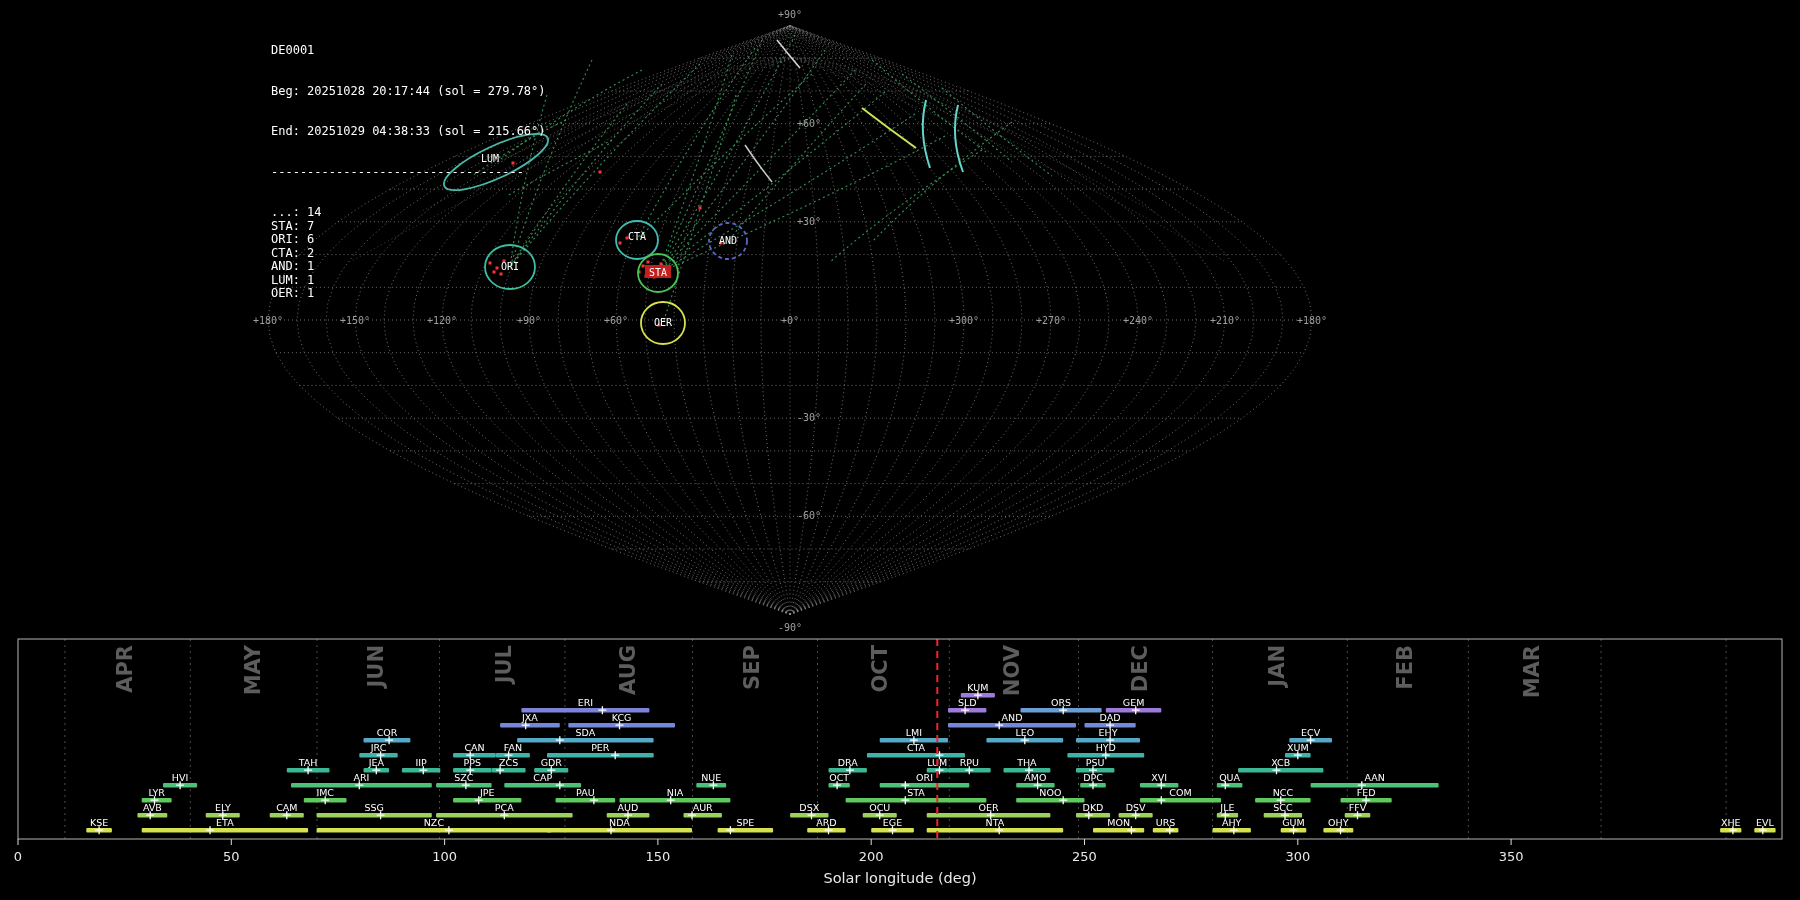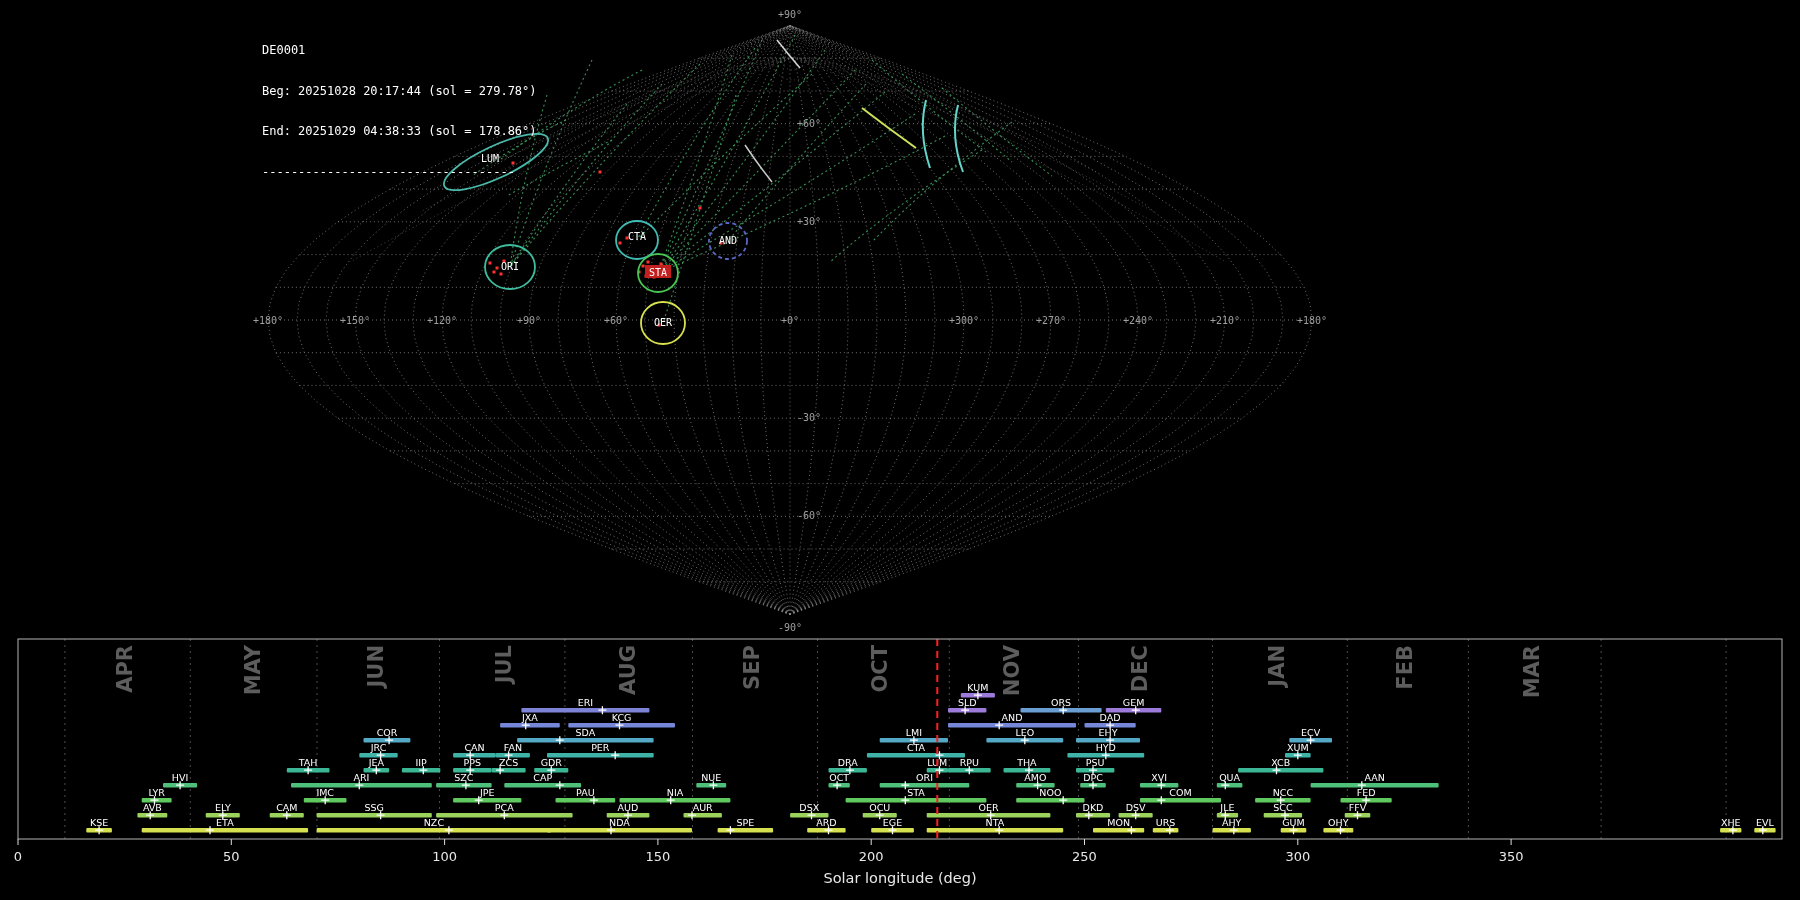--- a/index.html
+++ b/index.html
@@ -1,20 +1,20 @@
 <!DOCTYPE html>
 <html><head>
 <meta charset="utf-8">
 <style>
   *{box-sizing:border-box}
   html,body{margin:0;padding:0;background:#000;}
   #root{position:relative;width:1800px;height:900px;background:#000;overflow:hidden;
         font-family:"DejaVu Sans Mono",monospace}
   #plot{position:absolute;left:0;top:0}
-  .info-panel{position:absolute;left:262px;top:17px;color:#fff;
+  .info-panel{position:absolute;left:271px;top:17px;color:#fff;
               font:12px/13.5px "DejaVu Sans Mono",monospace;white-space:pre}
   .grid{stroke:#8a8a8a;stroke-width:1;stroke-dasharray:1 3;fill:none;opacity:.8}
   .grid2{stroke:#5f5f5f;stroke-width:1;stroke-dasharray:1 3;fill:none;opacity:.8}
   .track{stroke:#3d9e5f;stroke-width:1.1;stroke-dasharray:2 3;fill:none;opacity:.9}
   .maplabel{fill:#9f9f9f;font:10px "DejaVu Sans Mono",monospace}
   .radiant-label{fill:#fff;font:10px "DejaVu Sans Mono",monospace;text-anchor:middle}
   .det{fill:#ff3232}
   .tl-border{fill:none;stroke:#b5b5b5;stroke-width:1}
   .month-line{stroke:#4a4a4a;stroke-width:1;stroke-dasharray:2 4}
   .month-label{fill:#5d5d5d;font:600 21px "DejaVu Sans",sans-serif}
@@ -490,16 +490,17 @@
         <text x="1297.8" y="861" class="tick-label">300</text>
         <line x1="1511.1" y1="839" x2="1511.1" y2="845" stroke="#dddddd"></line>
         <text x="1511.1" y="861" class="tick-label">350</text>
         <text x="900" y="883" class="axis-label">Solar longitude (deg)</text>
       </g>
     </svg>
 
   <div class="info-panel">
     <div>DE0001</div>
     <div>Beg: 20251028 20:17:44 (sol = 279.78°)</div>
-    <div>End: 20251029 04:38:33 (sol = 178.86°)</div>
+    <div>End: 20251029 04:38:33 (sol = 215.66°)</div>
     <div>-----------------------------------</div>
+    <div id="shower-counts"><div>...: 14</div><div>STA: 7</div><div>ORI: 6</div><div>CTA: 2</div><div>AND: 1</div><div>LUM: 1</div><div>OER: 1</div></div>
   </div>
 </div>
 
 </body></html>

